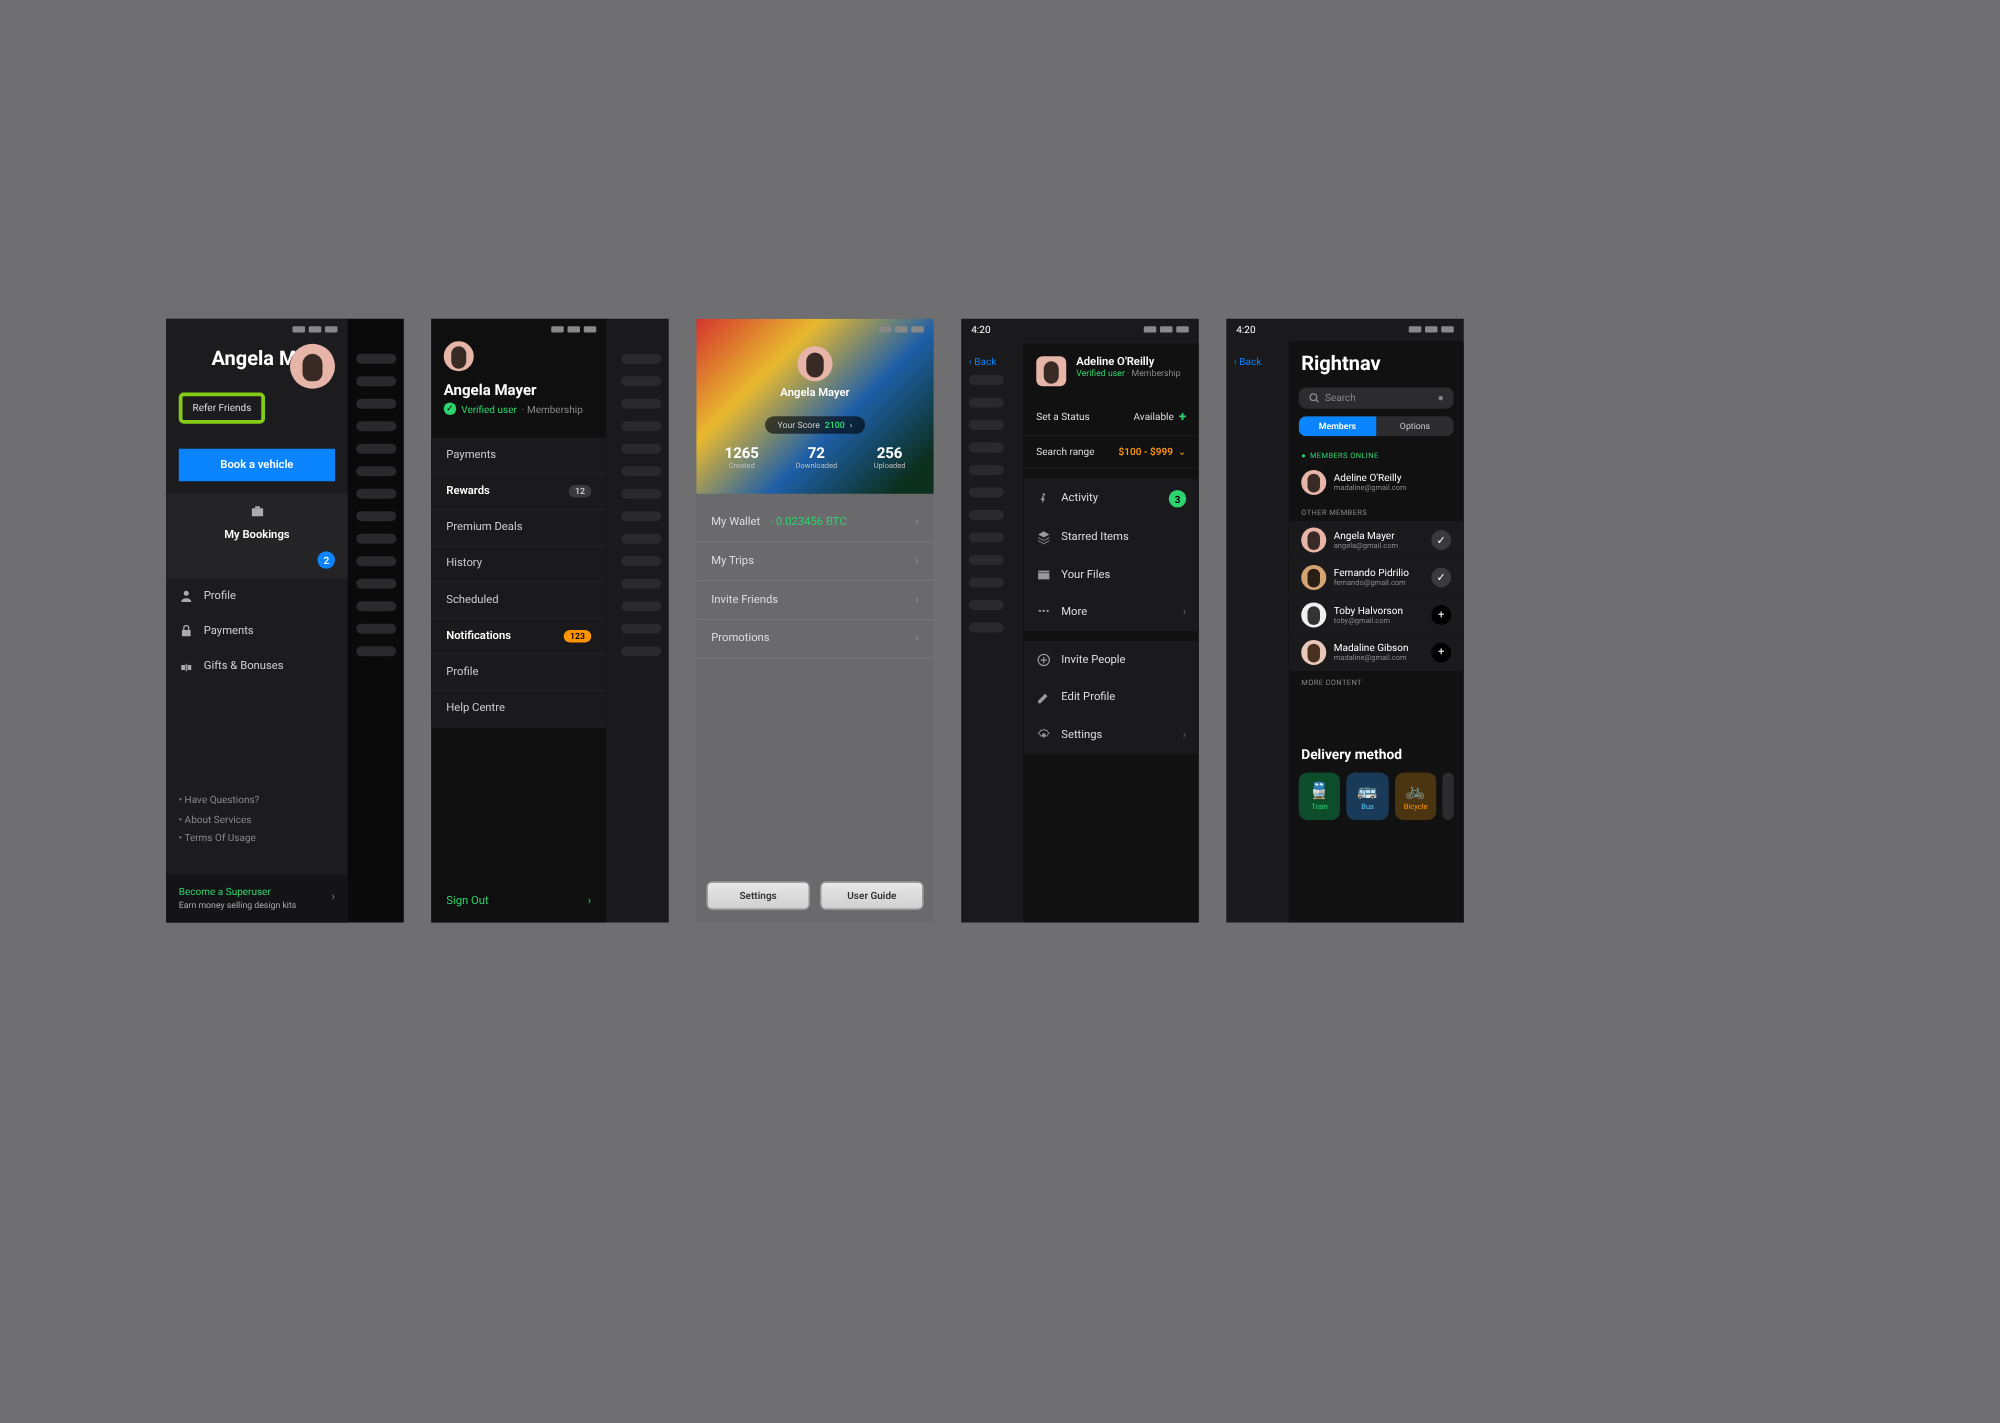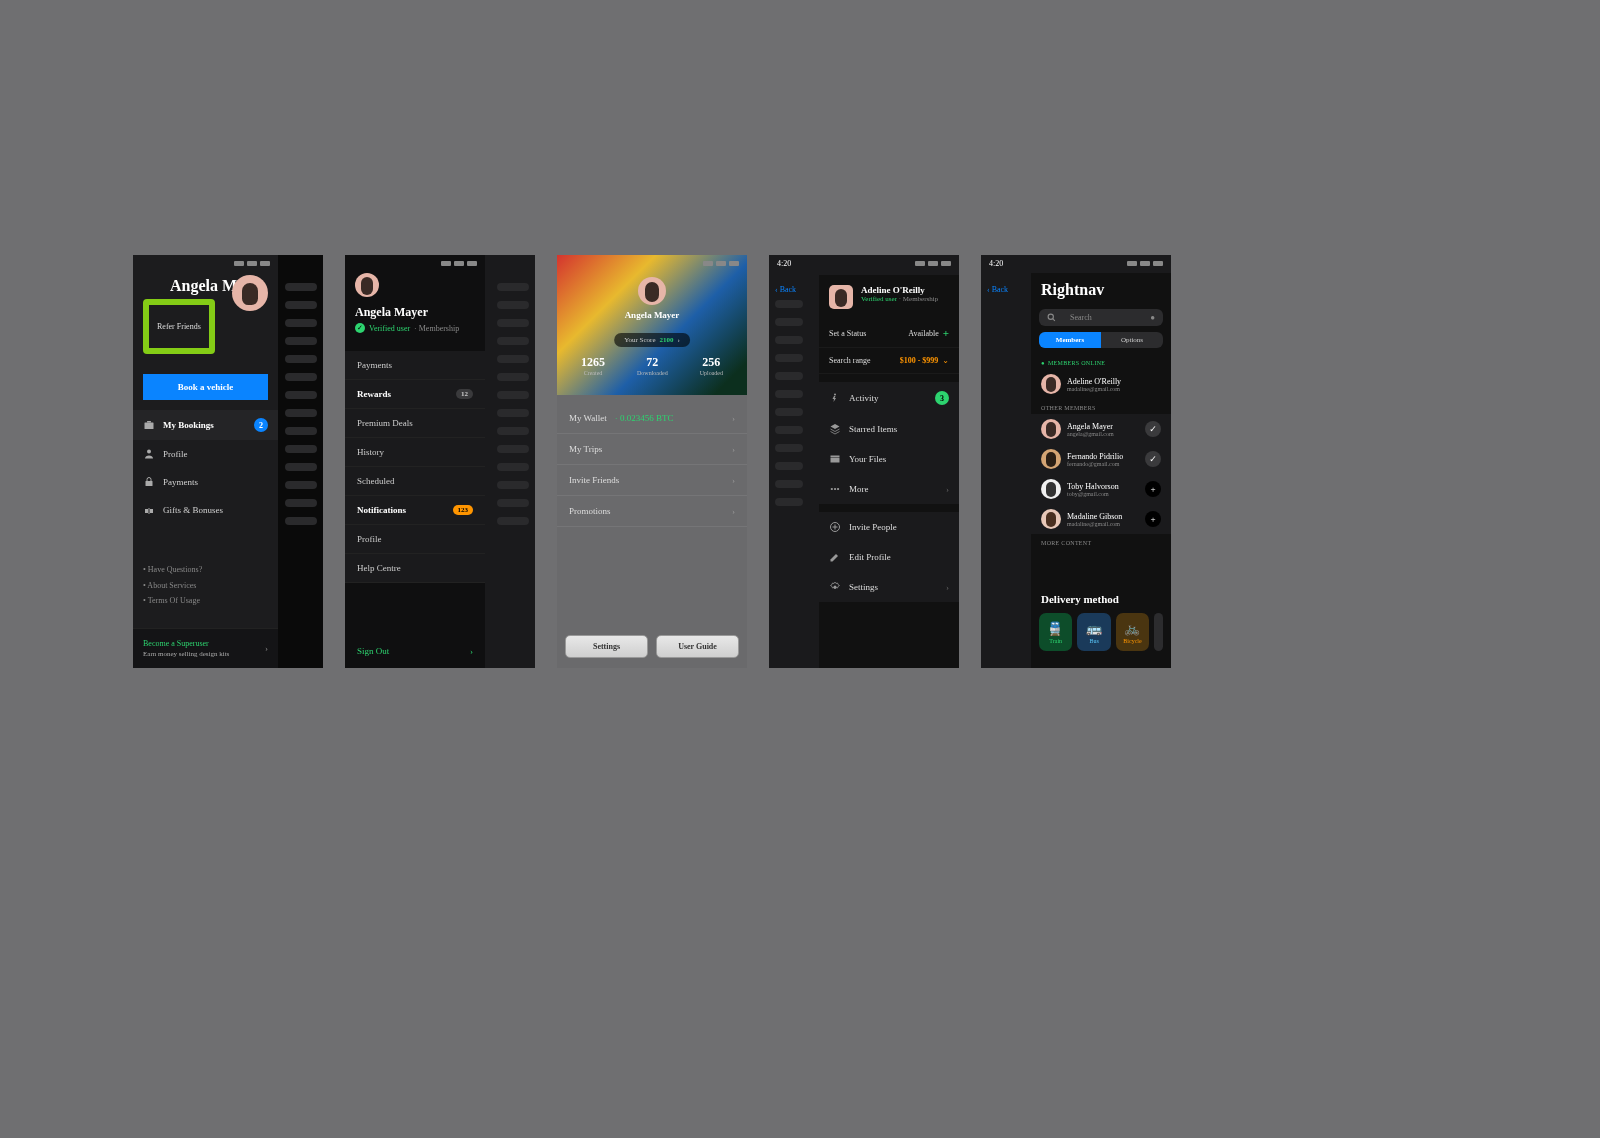--- a/index.html
+++ b/index.html
@@ -12,47 +12,46 @@
   }
   .stage {
     position: absolute;
     top: 255px;
     left: 133px;
     display: flex;
     gap: 22px;
   }
   .phone {
     width: 190px;
-    height: 413px;
+    height: 483px;
     background: #1a1a1c;
     border-radius: 0;
     position: relative;
     overflow: hidden;
     color: #fff;
     font-size: 9px;
-    font-family: Liberation Serif, serif;
   }
   .status-time { position:absolute; top:4px; left:8px; font-size:8px; color:#fff; }
   .status-right { position:absolute; top:6px; right:8px; display:flex; gap:3px; }
   .status-right span { width:10px; height:5px; background:#888; border-radius:1px; display:inline-block;}
 
   
   .p1-bg { background:#0a0a0a; }
   .p1-sidebar { position:absolute; left:0; top:0; width:145px; height:100%; background:#1c1c1e; }
   .p1-skel { position:absolute; right:6px; top:28px; display:flex; flex-direction:column; gap:10px;}
   .p1-skel div { width:32px; height:8px; background:#2a2a2c; border-radius:4px;}
   .p1-header { padding:22px 10px 10px; position:relative;}
   .p1-name { font-size:16px; font-weight:700; color:#fff;text-align:center;}
-  .p1-refer { margin-top:4px; display:inline-block; border:6px solid #84cc16; padding:17px 8px; border-radius:4px; font-size:8px; color:#ddd;}
+  .p1-refer { margin-top:18px; display:inline-block; border:3px solid #84cc16; padding:5px 8px; border-radius:4px; font-size:8px; color:#ddd;}
   .p1-avatar { position:absolute; right:10px; top:20px; width:36px; height:36px; border-radius:50%; background:#e6b5a8; overflow:hidden;}
   .p1-avatar::after{content:"";position:absolute;left:10px;top:8px;width:16px;height:22px;background:#3a2a25;border-radius:10px 10px 8px 8px;}
   .p1-book { margin:10px; padding:8px 0; text-align:center; background:#0a84ff; color:#fff; font-weight:600; border-radius:0; font-size:9px;}
   .p1-menu { margin-top:6px;}
   .p1-item { display:flex; align-items:center; padding:8px 10px; gap:8px; color:#d0d0d0;}
-  .p1-item.active { background:#242426; color:#fff; font-weight:600;}
+  .p1-item.active { background:#242426; color:#fff; font-weight:600;flex-direction:column;}
   .p1-icon { width:12px; height:12px; display:flex; align-items:center; justify-content:center; color:#aaa;}
   .p1-badge { margin-left:auto; background:#0a84ff; color:#fff; width:14px; height:14px; border-radius:50%; font-size:8px; display:flex; align-items:center; justify-content:center;}
   .p1-links { position:absolute; bottom:60px; left:10px; color:#888; font-size:8px; line-height:1.9;}
   .p1-cta { position:absolute; bottom:0; left:0; right:0; padding:10px; background:#141416; border-top:1px solid #222;}
   .p1-cta-title { color:#2dd36f; font-size:8px; margin-bottom:2px;}
   .p1-cta-sub { color:#aaa; font-size:7px;}
   .p1-cta-ch { position:absolute; right:10px; top:14px; color:#888;}
 
   
   .p2-sidebar { position:absolute; left:0; top:0; width:140px; height:100%; background:#0f0f10; }
@@ -110,21 +109,21 @@
   .p4-section{background:#1a1a1c;}
   .p4-item{padding:9px 10px;display:flex;align-items:center;gap:8px;font-size:9px;color:#ddd;text-align:right;}
   .p4-item .ic{width:12px;height:12px;display:flex;align-items:center;justify-content:center;color:#999;}
   .p4-badge-g{margin-left:auto;width:14px;height:14px;background:#2dd36f;color:#000;border-radius:50%;font-size:8px;display:flex;align-items:center;justify-content:center;font-weight:700;}
   .p4-ch{margin-left:auto;color:#666;}
 
   
   .p5-back{position:absolute;top:30px;left:6px;color:#0a84ff;font-size:8px;}
   .p5-side{position:absolute;right:0;top:18px;bottom:0;width:140px;background:#111;padding-top:4px;}
   .p5-title{font-size:16px;font-weight:700;padding:4px 10px;color:#fff;}
-  .p5-search{margin:6px 8px;background:#2c2c2e;border-radius:6px;padding:4px 8px;display:flex;align-items:center;gap:14px;color:#888;font-size:8px;}
+  .p5-search{margin:6px 8px;background:#2c2c2e;border-radius:6px;padding:4px 8px;display:flex;align-items:center;gap:4px;color:#888;font-size:8px;}
   .p5-seg{margin:6px 8px;display:flex;background:#2c2c2e;border-radius:6px;overflow:hidden;font-size:7px;}
   .p5-seg div{flex:1;text-align:center;padding:4px 0;color:#ccc;}
   .p5-seg div.active{background:#0a84ff;color:#fff;font-weight:600;}
   .p5-hdr{padding:6px 10px 3px;font-size:6px;color:#888;text-transform:uppercase;letter-spacing:0.3px;}
   .p5-hdr.online{color:#2dd36f;}
   .p5-hdr.online::before{content:"●";margin-right:3px;}
   .p5-member{display:flex;align-items:center;gap:6px;padding:5px 10px;}
   .p5-member.dark{background:#1a1a1c;}
   .p5-mav{width:20px;height:20px;border-radius:50%;flex-shrink:0;position:relative;}
   .p5-mav::after{content:"";position:absolute;left:5px;top:3px;width:10px;height:15px;border-radius:6px;}

